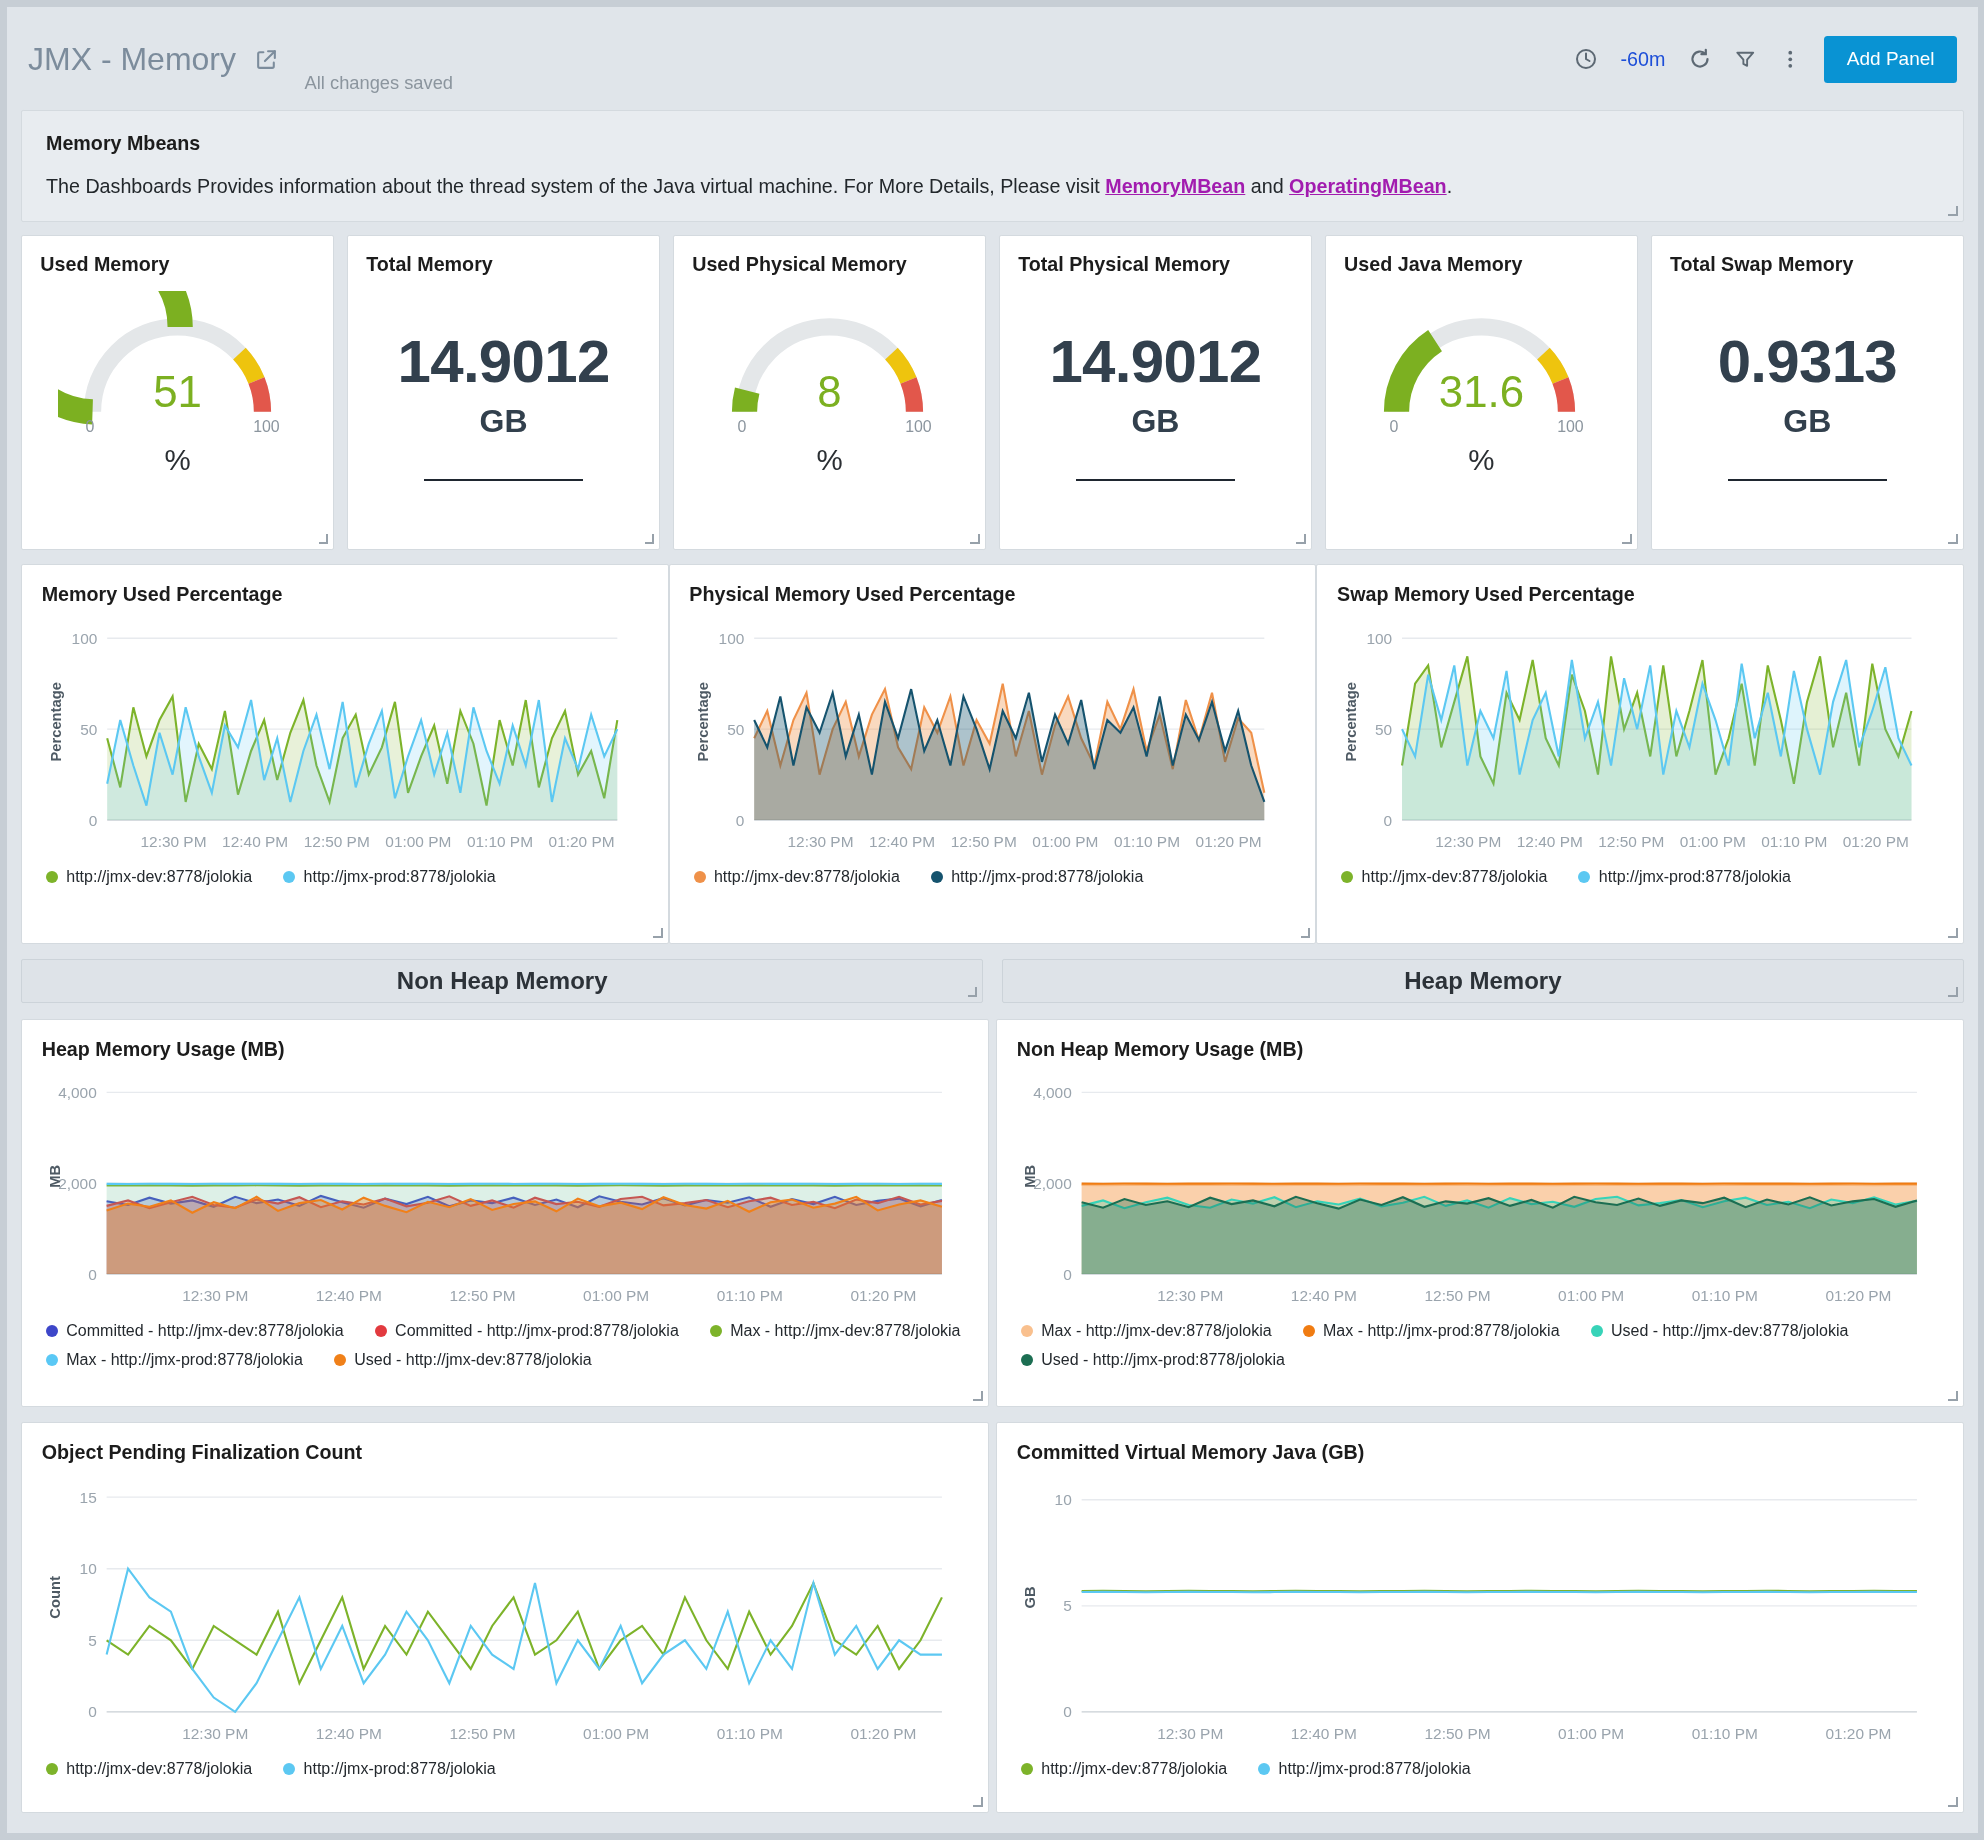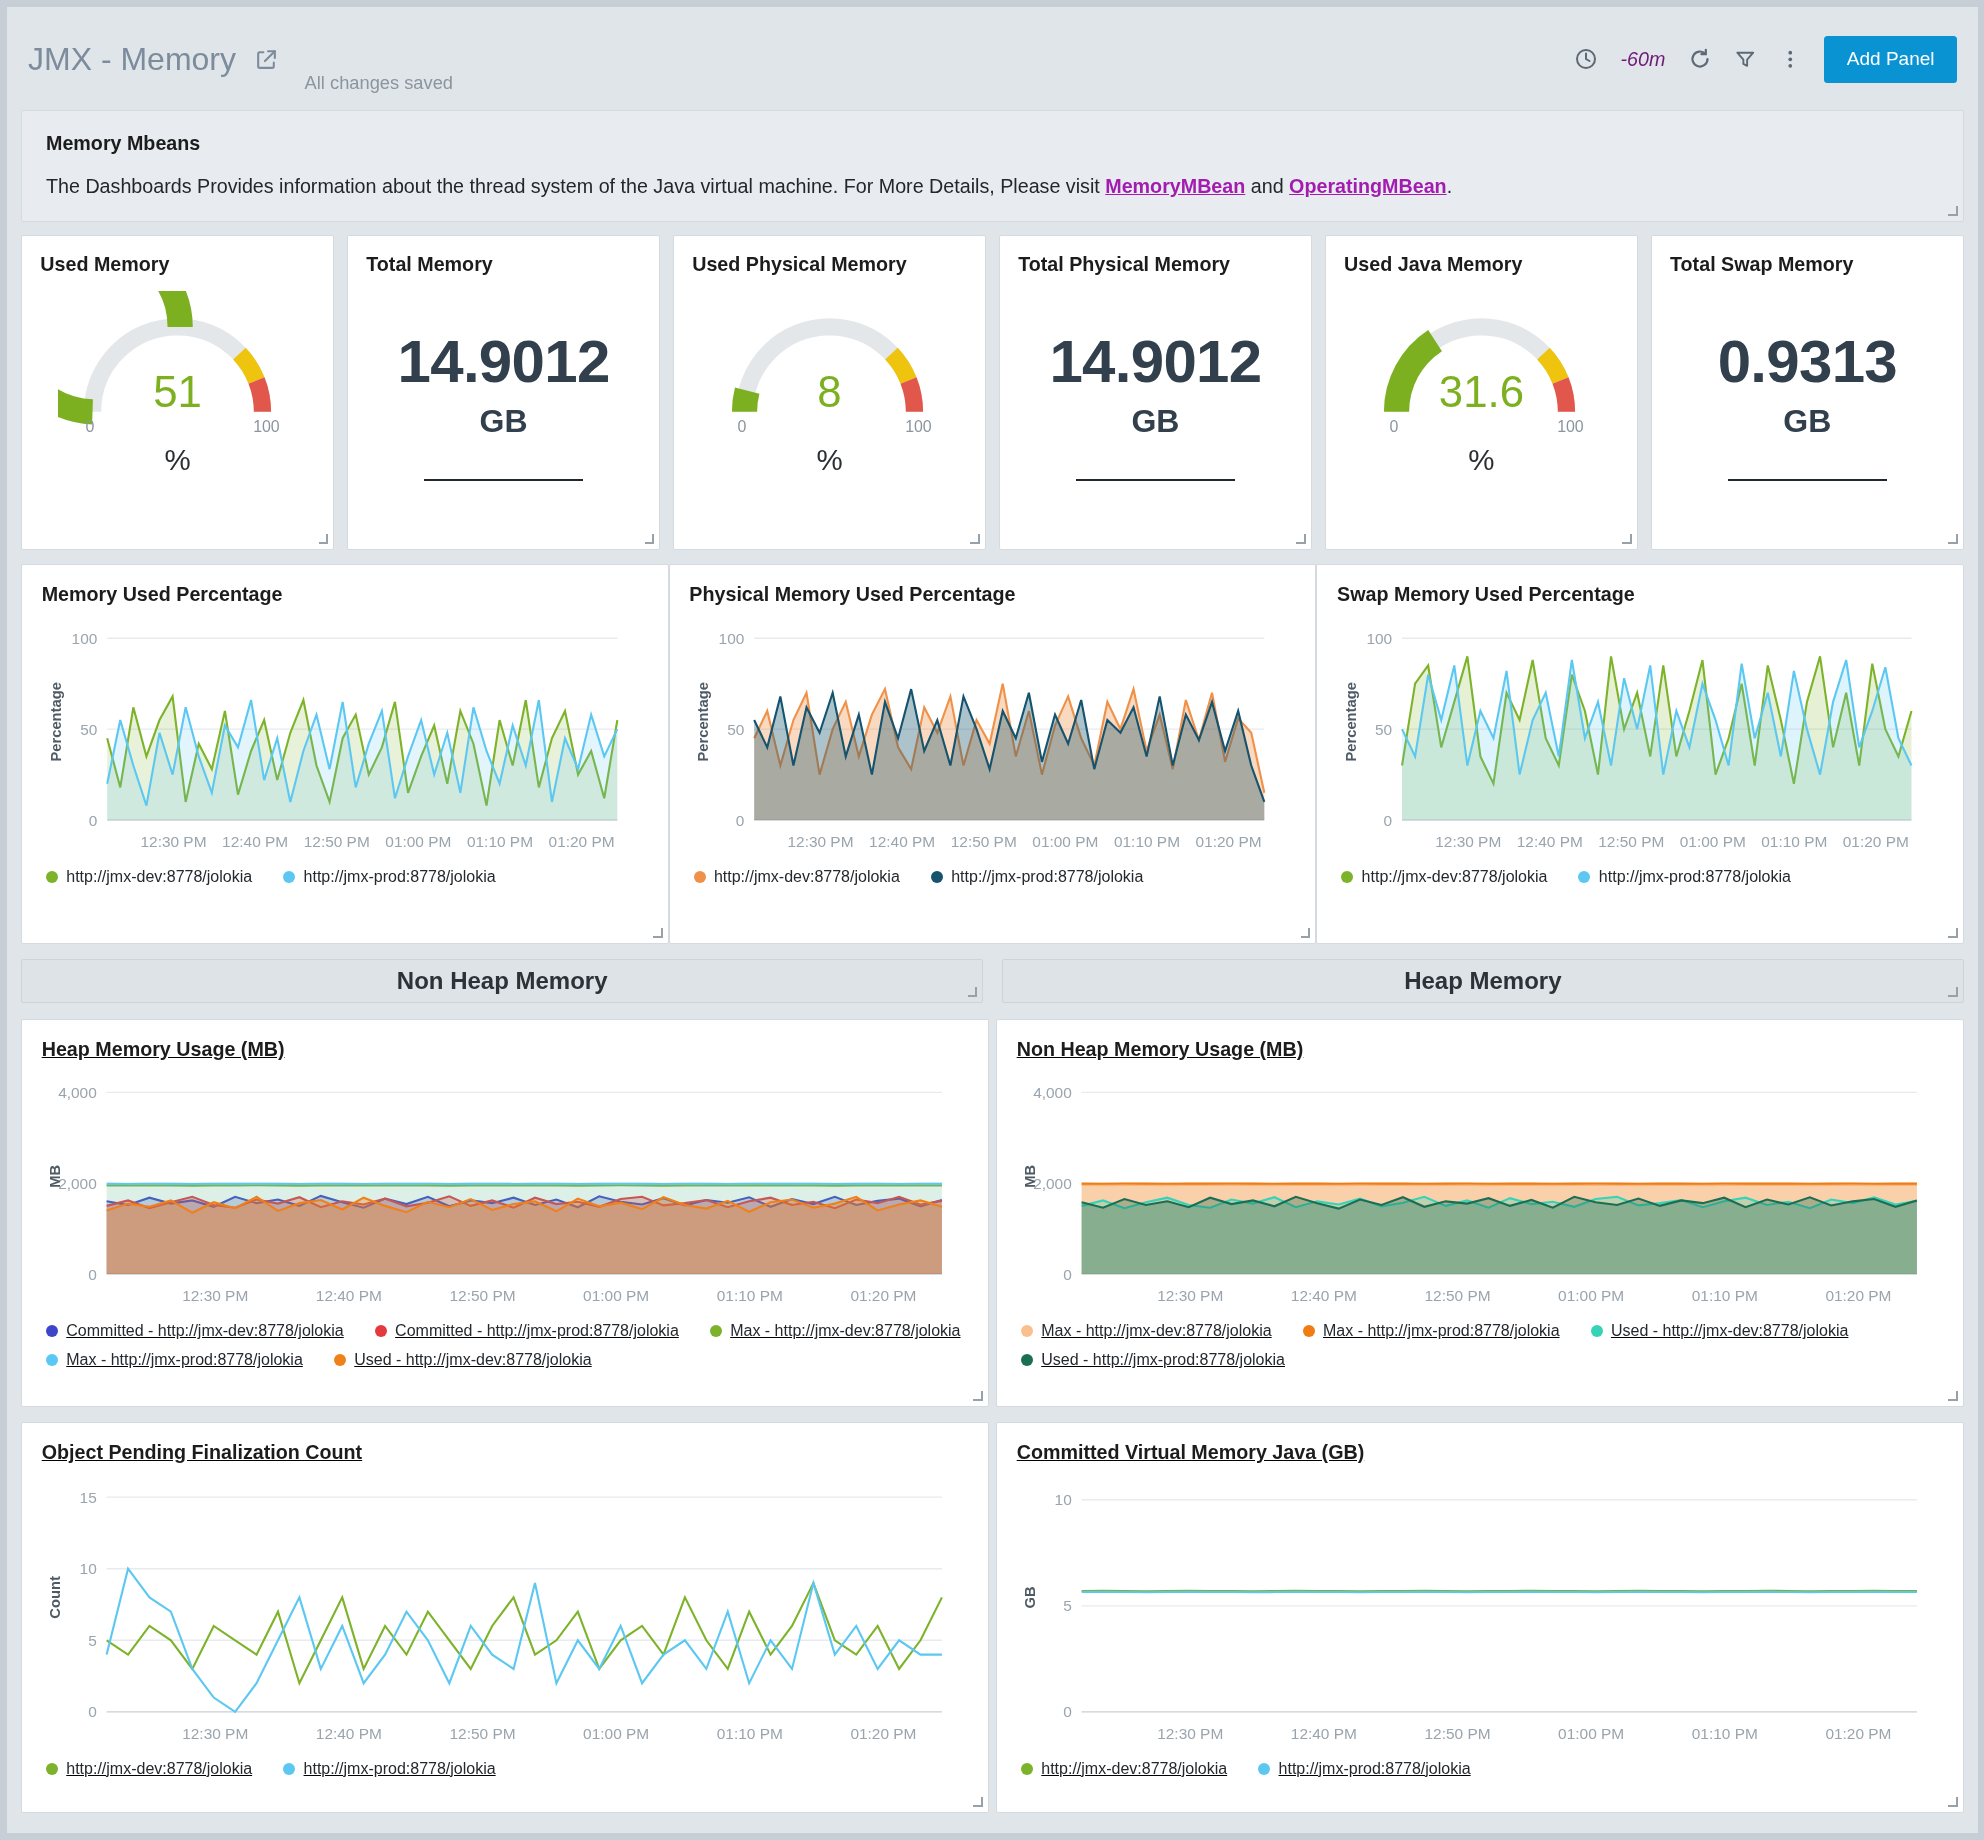--- a/index.html
+++ b/index.html
@@ -15,21 +15,21 @@
     padding:11.2px 14px;
     overflow:hidden;
   }
 
   
   .hdr { display:flex; align-items:center; justify-content:space-between; height:82px; padding:0 7px; }
   .hdr-left { display:flex; align-items:center; gap:18.3px; }
   .page-title { font-size:32px; font-weight:400; color:#7c8c9c; }
   .saved { font-size:18.3px; color:#8b959e; margin-left:7px;margin-top:47px; }
   .hdr-right { display:flex; align-items:center; gap:22.5px; }
-  .time-range { font-size:19.7px; color:#701a75; font-weight:500;font-style:italic; }
+  .time-range { font-size:19.7px; color:#1d4ed8; font-weight:500; }
   .icon-btn { display:inline-flex; align-items:center; justify-content:center; cursor:pointer; background:none; border:none; }
   .icon-btn svg { display:block; }
   .add-panel {
     background:#0993d3; color:#fff; border:none; border-radius:3.5px;
     font-size:19px; padding:12.7px 22.5px; cursor:pointer; font-family:inherit;
   }
 
   
   .panel { background:#ffffff; border:0.7px solid #d4dadf; border-radius:2.1px; position:relative; }
   .panel.gray { background:#e8ecf0; }
@@ -56,21 +56,21 @@
 
   
   .pct-row { display:grid; grid-template-columns:repeat(3,1fr); gap:0; margin-top:14px; }
   .pct-panel { height:380px; padding:18.3px 19.7px 8.4px; }
   .sections-row { display:grid; grid-template-columns:repeat(2,1fr); gap:18.3px; margin-top:15.5px; }
   .section-header {
     height:44px; background:#dee3e8; border:0.7px solid #ccd3d9;
     display:flex; align-items:center; justify-content:center;
   }
   .section-header span { font-size:24px; font-weight:600; color:#2c3238; }
-  .two-row { display:grid; grid-template-columns:repeat(2,1fr); gap:7px; margin-top:15.5px;text-decoration:underline; }
+  .two-row { display:grid; grid-template-columns:repeat(2,1fr); gap:7px; margin-top:15.5px; }
   .heap-panel { height:388px; padding:18.3px 19.7px 8.4px; }
   .bottom-panel { height:391px; padding:18.3px 19.7px 8.4px; }
 
   .chart { width:100%; }
   .pct-panel .chart { height:247px; margin-top:5.6px; }
   .heap-panel .chart { height:246px; margin-top:5.6px; }
   .bottom-panel .chart { height:280px; margin-top:5.6px; }
 
   .legend { display:flex; flex-wrap:wrap; gap:11.2px 31px; padding:9.8px 4.2px 4.2px; align-items:center; }
   .legend-item { display:inline-flex; align-items:center; gap:8.4px; cursor:pointer; }

